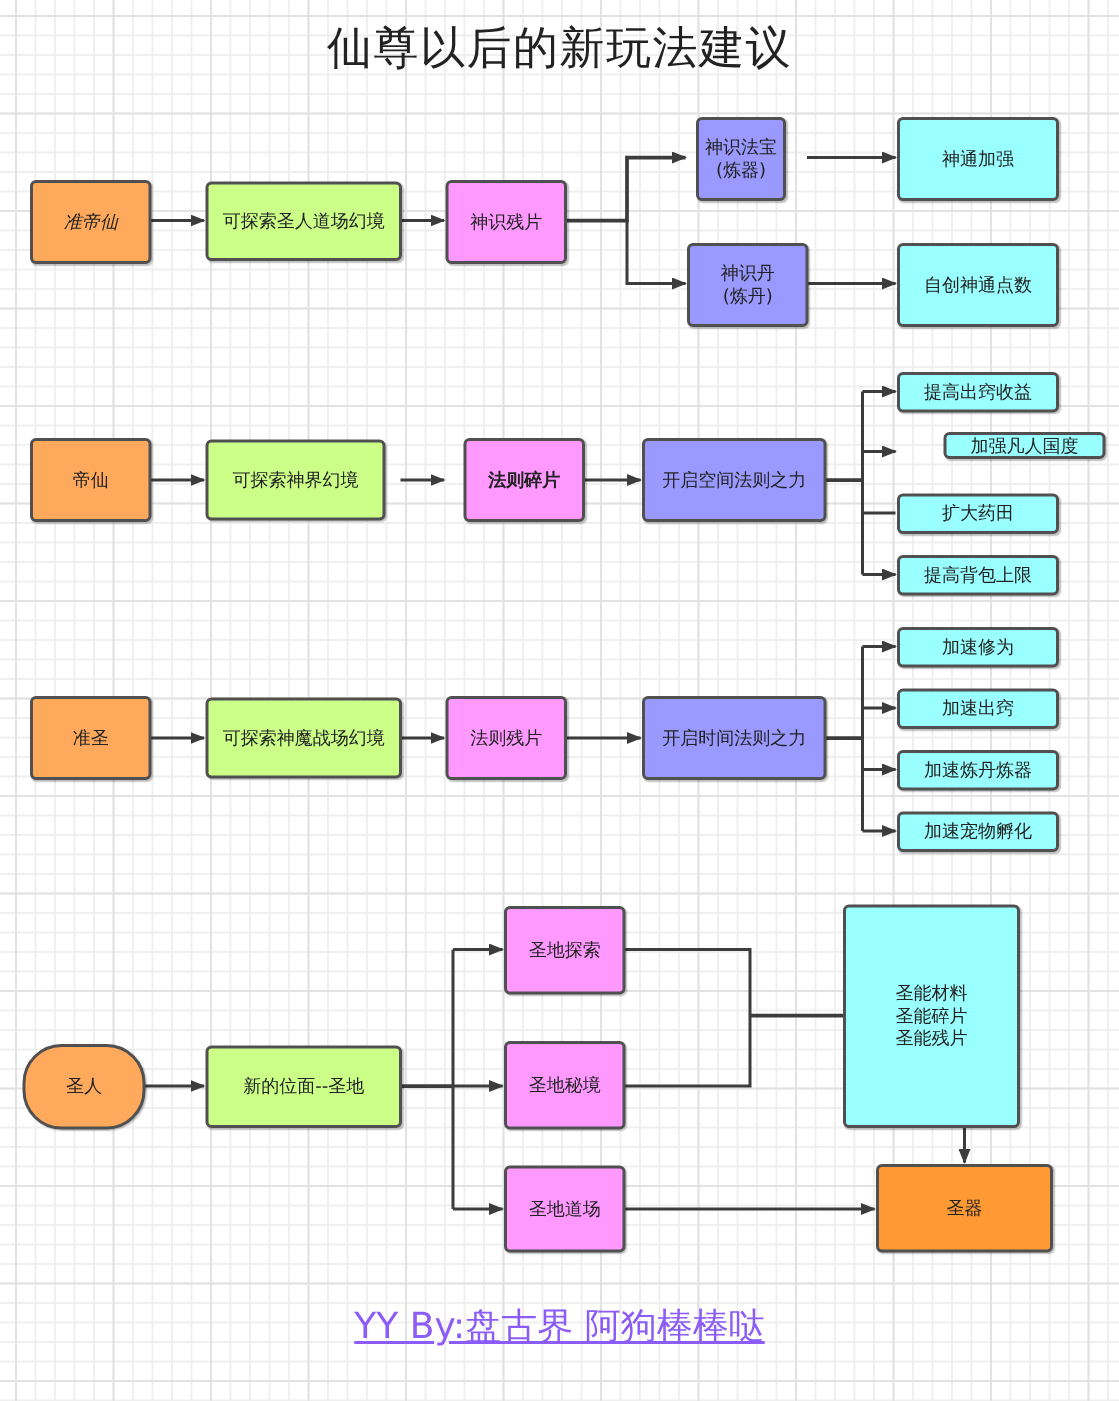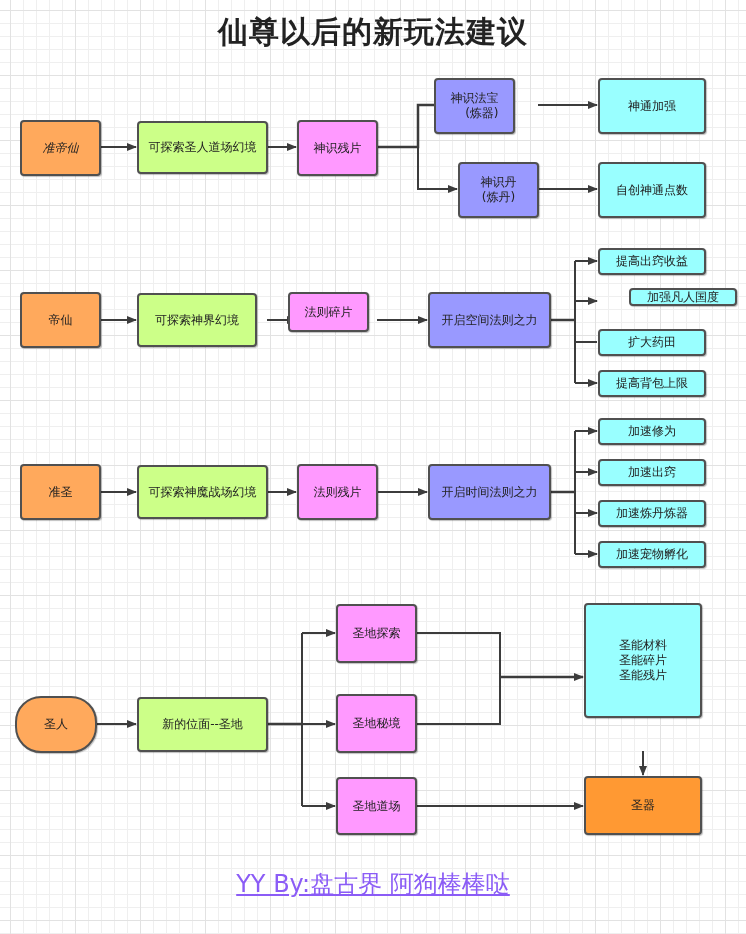--- a/index.html
+++ b/index.html
@@ -10,21 +10,21 @@
       linear-gradient(to right, #e2e2e2 1px, transparent 1px),
       linear-gradient(to bottom, #e2e2e2 1px, transparent 1px),
       linear-gradient(to right, #efefef 1px, transparent 1px),
       linear-gradient(to bottom, #efefef 1px, transparent 1px);
     background-size: 65px 65px, 65px 65px, 13px 13px, 13px 13px;
     background-position: 10px 10px, 10px 10px, 10px 10px, 10px 10px;
     font-family: "DejaVu Sans", sans-serif;
   }
   .title {
     position:absolute; left:0; width:746px; top:12px; text-align:center;
-    font-size:30px; font-weight:bold; color:#222; letter-spacing:1px;
+    font-size:30px; font-weight:normal; color:#222; letter-spacing:1px;
   }
   .footer {
     position:absolute; left:0; width:746px; top:868px; text-align:center;
     font-size:24px; color:#8b5cf6;text-decoration:underline;
   }
   .box {
     position:absolute; box-sizing:border-box;
     border:2px solid #505050; border-radius:4px;
     display:flex; align-items:center; justify-content:center; text-align:center;
     font-size:12px; color:#222; line-height:15px;
@@ -88,48 +88,48 @@
     <polyline points="416,633 500,633 500,724 416,724"></polyline>
     <line x1="500" y1="677" x2="583" y2="677" marker-end="url(#ah)" stroke-width="2.5"></line>
     <line x1="416" y1="806" x2="583" y2="806" marker-end="url(#ah)"></line>
     <line x1="643" y1="751" x2="643" y2="775" marker-end="url(#ah)"></line>
   </g>
 </svg>
 
 <div class="box orange" style="left:20px;top:120px;width:81px;height:56px;font-style:italic;">准帝仙</div>
 <div class="box green" style="left:137px;top:121px;width:131px;height:53px;">可探索圣人道场幻境</div>
 <div class="box pink" style="left:297px;top:120px;width:81px;height:56px;">神识残片</div>
-<div class="box purple" style="left:434px;top:78px;width:81px;height:56px;text-align:right;">神识法宝
+<div class="box purple" style="left:464px;top:78px;width:60px;height:56px;">神识法宝
 (炼器)</div>
 <div class="box purple" style="left:458px;top:162px;width:81px;height:56px;">神识丹
 (炼丹)</div>
 <div class="box cyan" style="left:598px;top:78px;width:108px;height:56px;">神通加强</div>
 <div class="box cyan" style="left:598px;top:162px;width:108px;height:56px;">自创神通点数</div>
 
 <div class="box orange" style="left:20px;top:292px;width:81px;height:56px;">帝仙</div>
 <div class="box green" style="left:137px;top:293px;width:120px;height:54px;">可探索神界幻境</div>
-<div class="box pink" style="left:288px;top:292px;width:81px;height:40px;">法则碎片</div>
+<div class="box pink" style="left:309px;top:292px;width:81px;height:56px;font-weight:bold;">法则碎片</div>
 <div class="box purple" style="left:428px;top:292px;width:123px;height:56px;">开启空间法则之力</div>
 <div class="box cyan" style="left:598px;top:248px;width:108px;height:27px;">提高出窍收益</div>
 <div class="box cyan" style="left:629px;top:288px;width:108px;height:18px;">加强凡人国度</div>
 <div class="box cyan" style="left:598px;top:329px;width:108px;height:27px;">扩大药田</div>
 <div class="box cyan" style="left:598px;top:370px;width:108px;height:27px;">提高背包上限</div>
 
 <div class="box orange" style="left:20px;top:464px;width:81px;height:56px;">准圣</div>
 <div class="box green" style="left:137px;top:465px;width:131px;height:54px;">可探索神魔战场幻境</div>
 <div class="box pink" style="left:297px;top:464px;width:81px;height:56px;">法则残片</div>
 <div class="box purple" style="left:428px;top:464px;width:123px;height:56px;">开启时间法则之力</div>
 <div class="box cyan" style="left:598px;top:418px;width:108px;height:27px;">加速修为</div>
 <div class="box cyan" style="left:598px;top:459px;width:108px;height:27px;">加速出窍</div>
 <div class="box cyan" style="left:598px;top:500px;width:108px;height:27px;">加速炼丹炼器</div>
 <div class="box cyan" style="left:598px;top:541px;width:108px;height:27px;">加速宠物孵化</div>
 
 <div class="box orange" style="left:15px;top:696px;width:82px;height:57px;border-radius:26px;">圣人</div>
 <div class="box green" style="left:137px;top:697px;width:131px;height:55px;">新的位面--圣地</div>
 <div class="box pink" style="left:336px;top:604px;width:81px;height:59px;">圣地探索</div>
 <div class="box pink" style="left:336px;top:694px;width:81px;height:59px;">圣地秘境</div>
 <div class="box pink" style="left:336px;top:777px;width:81px;height:58px;">圣地道场</div>
-<div class="box cyan" style="left:584px;top:603px;width:118px;height:115px;text-align:right;">圣能材料
+<div class="box cyan" style="left:562px;top:603px;width:118px;height:149px;text-align:right;">圣能材料
 圣能碎片
 圣能残片</div>
 <div class="box orange2" style="left:584px;top:776px;width:118px;height:59px;">圣器</div>
 
 <div class="footer">YY By:盘古界 阿狗棒棒哒</div>
 
 </body></html>

